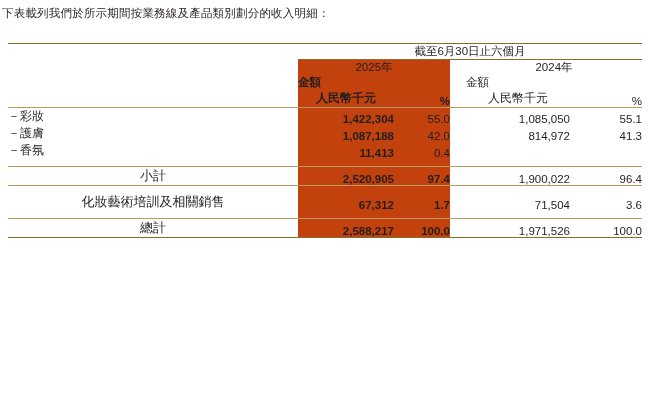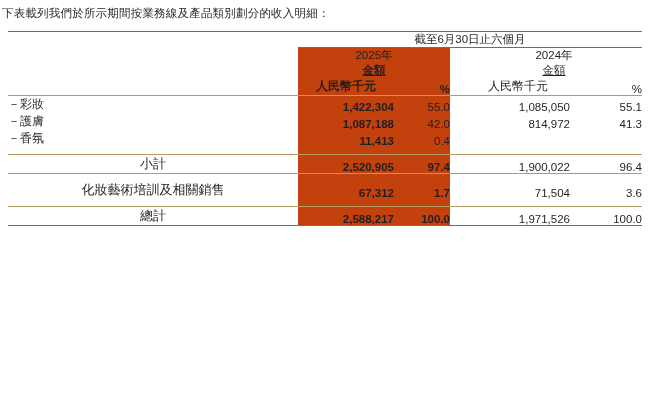--- a/index.html
+++ b/index.html
@@ -23,21 +23,21 @@
   .intro {
     font-size: 11.5px;
     color: #231f20;
     padding: 6px 0 0 2px;
     letter-spacing: 0.2px;
   }
   table.fin {
     border-collapse: collapse;
     width: 634px;
     margin-left: 8px;
-    margin-top: 10px;
+    margin-top: 22px;
     table-layout: fixed;
   }
   table.fin td, table.fin th {
     padding: 0;
     margin: 0;
     font-weight: normal;
     vertical-align: bottom;
   }
   
   col.c-label { width: 290px; }
@@ -74,24 +74,23 @@
     padding: 9px 0 8px 0;
     border-bottom: 1px solid #8a6a2f;
   }
   .hdr-year {
     text-align: center;
     font-size: 11.5px;
     font-weight: bold;
     padding: 8px 0 2px 0;
   }
   .hdr-sub {
-    text-align: center;
+    text-align: left;
     font-size: 11.5px;
     padding: 1px 0 1px 0;
-    text-decoration: underline;
   }
   .hdr-sub.b { font-weight: bold; }
   .hdr-unit {
     text-align: center;
     font-size: 12px;
     padding: 1px 0 7px 0;
   }
   .hdr-unit.b { font-weight: bold; }
   .hdr-pct {
     text-align: right;

